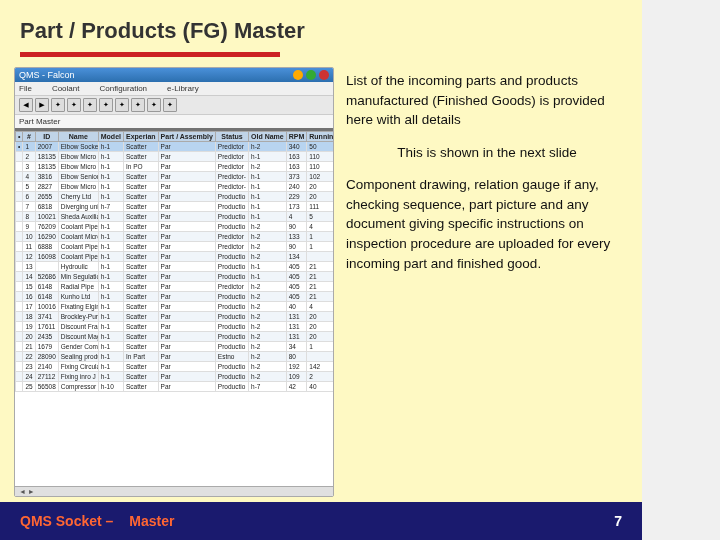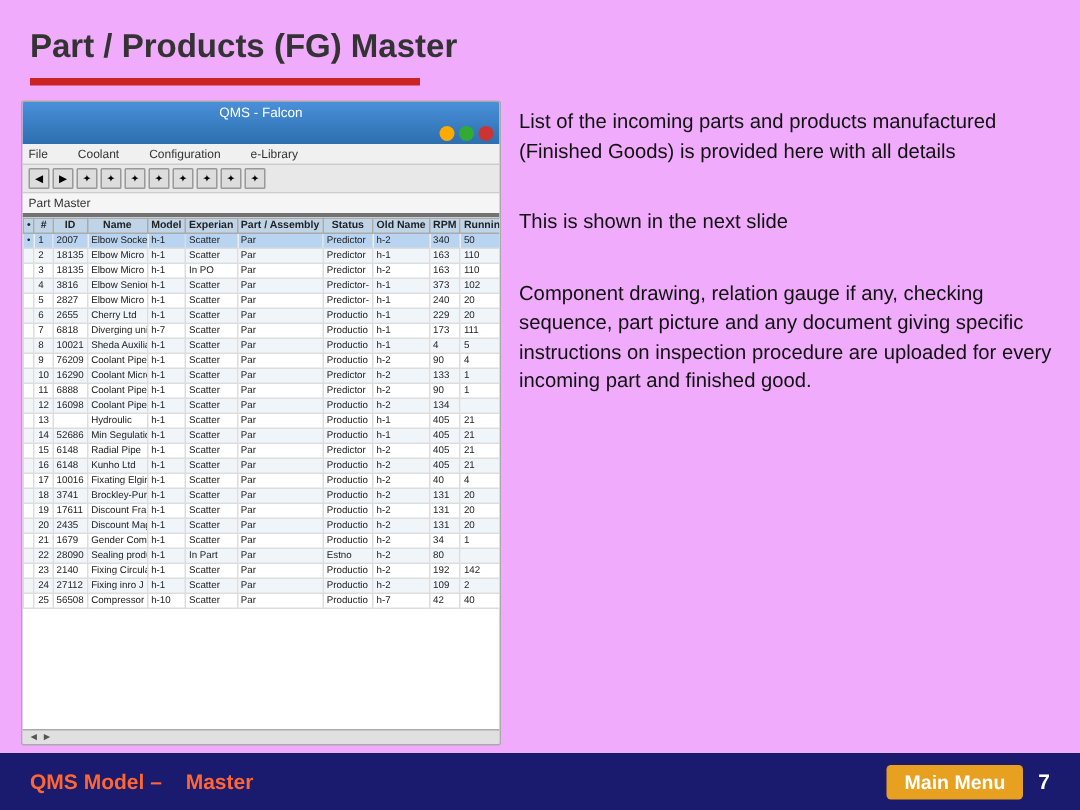--- a/index.html
+++ b/index.html
@@ -6,23 +6,23 @@
     body {
       width: 720px;
       height: 540px;
       background: #f0f0f0;
       font-family: Arial, sans-serif;
       overflow: hidden;
       position: relative;
     }
 
     .page-container {
-      width: 720px;
+      width: 642px;
       height: 540px;
-      background: #f0abfc;
+      background: #fef9c3;
       position: relative;
     }
 
     .page-title {
       font-size: 22px;
       font-weight: bold;
       color: #333;
       padding: 18px 20px 8px 20px;
     }
 
@@ -60,21 +60,20 @@
     }
 
     .qms-title-bar {
       background: linear-gradient(to bottom, #4a90d9, #2c6faf);
       color: white;
       font-size: 9px;
       padding: 2px 4px;
       display: flex;
       align-items: center;
       gap: 4px;
-      flex-direction: column;
     }
 
     .qms-menu-bar {
       background: #f0f0f0;
       font-size: 8px;
       padding: 2px 4px;
       display: flex;
       gap: 20px;
       border-bottom: 1px solid #ccc;
       color: #333;
@@ -167,22 +166,23 @@
       color: #555;
       display: flex;
       gap: 8px;
     }
 
     
     .text-panel {
       flex: 1;
       display: flex;
       flex-direction: column;
-      gap: 16px;
+      gap: 1px;
       padding: 4px 0;
+      align-items: center;
     }
 
     .text-block {
       font-size: 13.5px;
       color: #111;
       line-height: 1.45;
       margin-bottom: 12px;
     }
 
     
@@ -656,21 +656,20 @@
     <div class="text-panel">
       <div class="text-block">List of the incoming parts and products manufactured (Finished Goods) is provided here with all details</div>
       <div class="text-block">This is shown in the next slide</div>
       <div class="text-block">Component drawing, relation gauge if any, checking sequence, part picture and any document giving specific instructions on inspection procedure are uploaded for every incoming part and finished good.</div>
     </div>
 
   </div>
 
   <div class="bottom-bar">
     <div class="bottom-label">
-      <span>QMS Model – </span><span style="color:#ff6633;padding-left:12px;">Master</span>
+      <span>QMS Socket – </span><span style="color:#ff6633;padding-left:12px;">Master</span>
     </div>
     <div class="bottom-right">
-      <button class="main-menu-btn">Main Menu</button>
       <span class="page-number">7</span>
     </div>
   </div>
 
 </div>
 
 </body></html>

